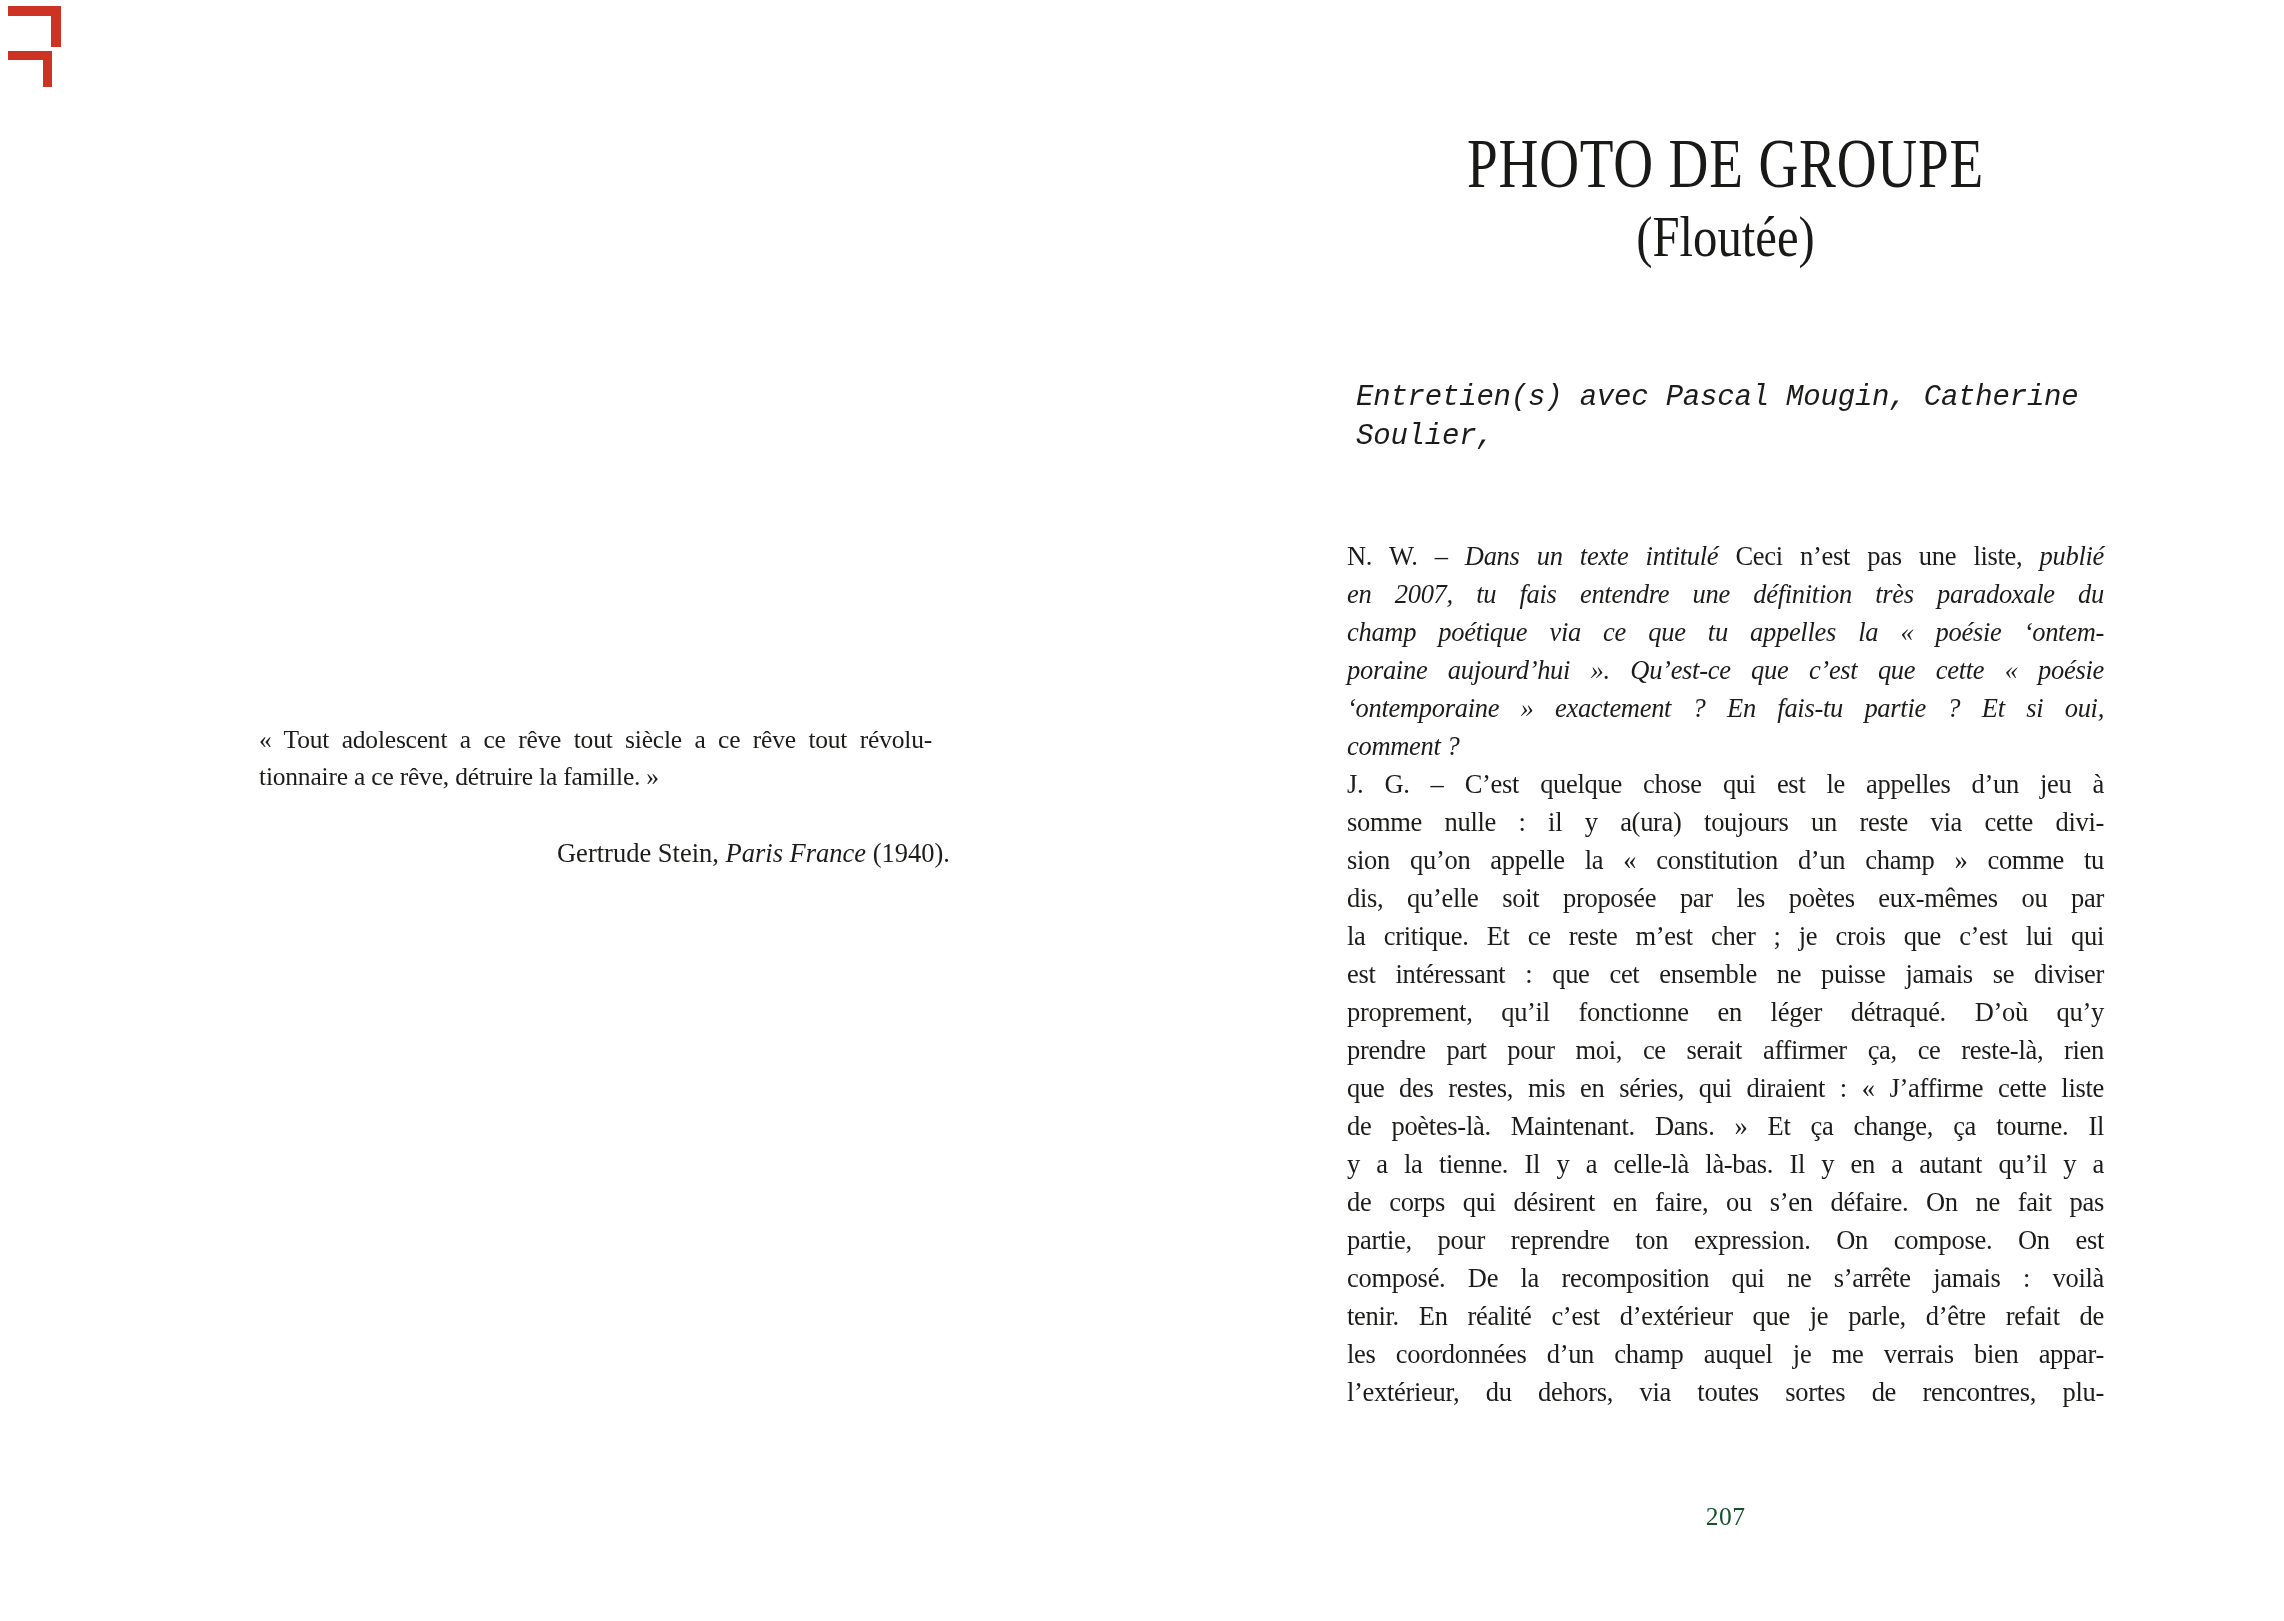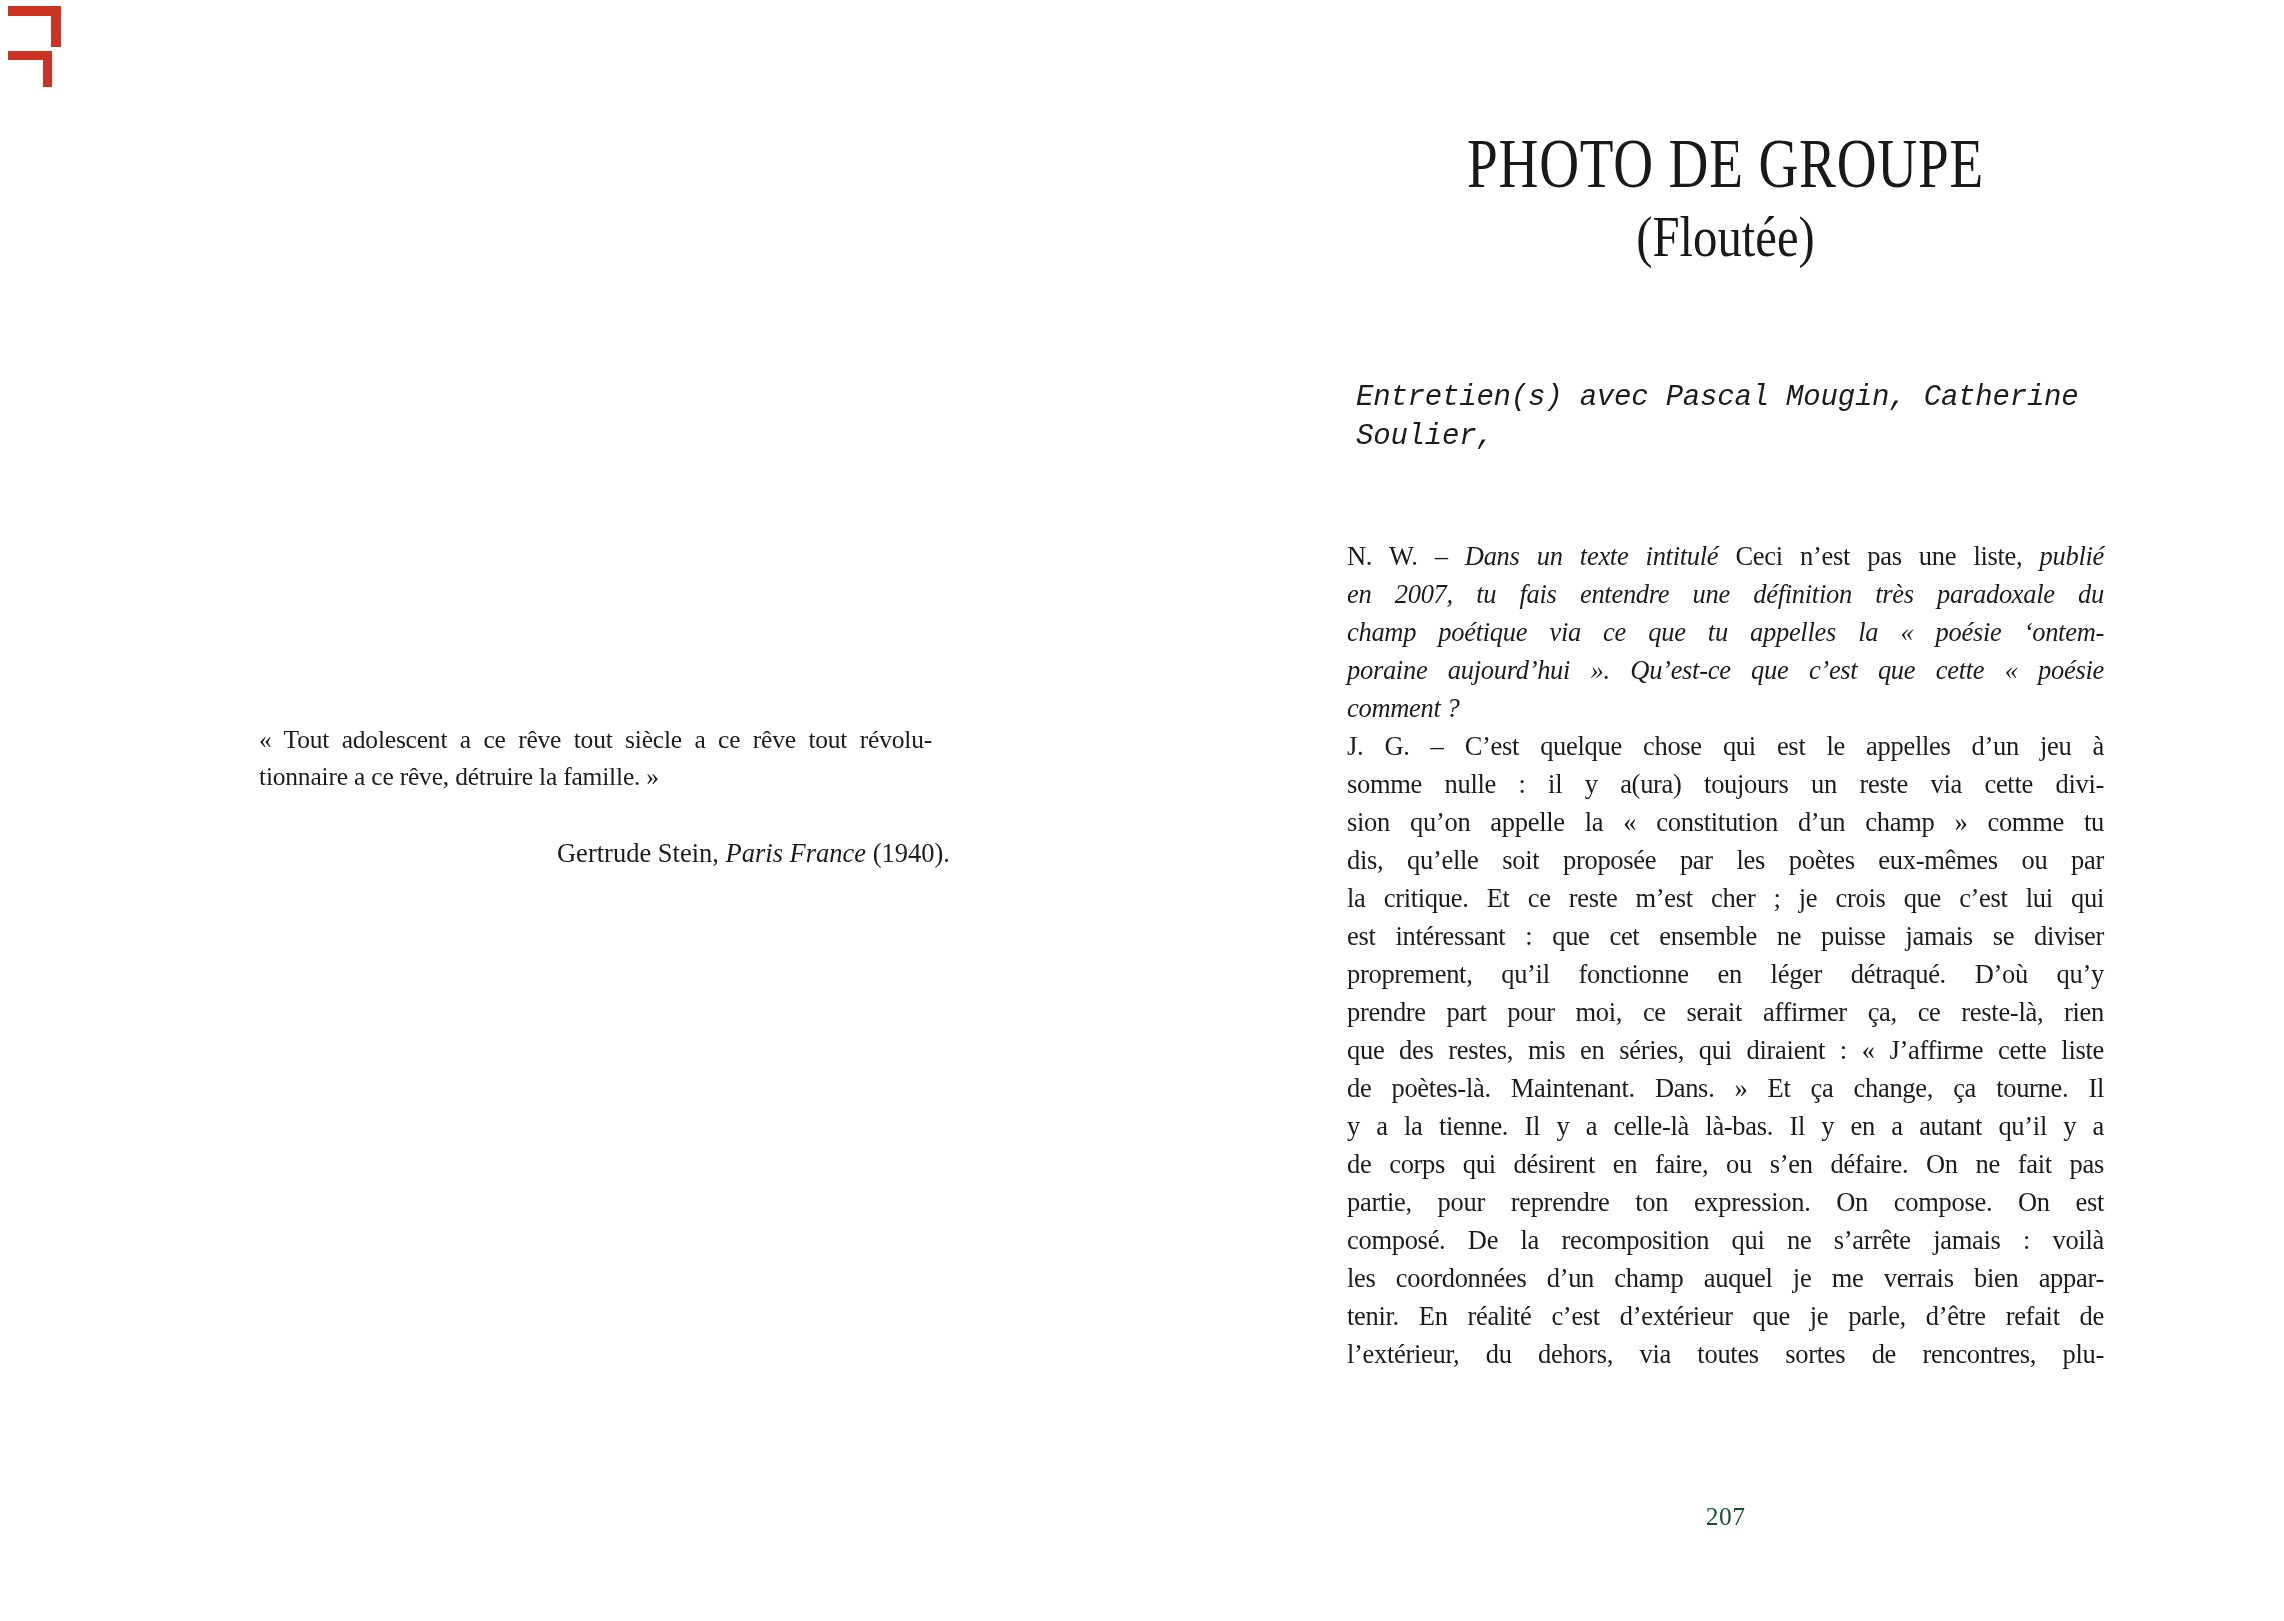--- a/index.html
+++ b/index.html
@@ -123,39 +123,40 @@
     <div class="chapter-subtitle">(Floutée)</div>
     <div class="byline">
         <div>Entretien(s) avec Pascal Mougin, Catherine Soulier,</div>
       </div>
     <div class="body-text">
         <div>
           <div class="line"><span class="b">N. W. – </span><span class="i">Dans un texte intitulé </span><span>Ceci n’est pas une liste,</span><span class="i"> publié</span></div>
           <div class="line"><span class="i">en 2007, tu fais entendre une définition très paradoxale du</span></div>
           <div class="line"><span class="i">champ poétique via ce que tu appelles la « poésie ‘ontem-</span></div>
           <div class="line"><span class="i">poraine aujourd’hui ». Qu’est-ce que c’est que cette « poésie</span></div>
+          <div class="line"><span class="i">‘ontemporaine » exactement ? En fais-tu partie ? Et si oui,</span></div>
           <div class="line last"><span class="i">comment ?</span></div>
         </div>
         <div>
           <div class="line"><span class="b">J. G. – </span><span>C’est quelque chose qui est le appelles d’un jeu à</span></div>
           <div class="line"><span>somme nulle : il y a(ura) toujours un reste via cette divi-</span></div>
           <div class="line"><span>sion qu’on appelle la « constitution d’un champ » comme tu</span></div>
           <div class="line"><span>dis, qu’elle soit proposée par les poètes eux-mêmes ou par</span></div>
           <div class="line"><span>la critique. Et ce reste m’est cher ; je crois que c’est lui qui</span></div>
           <div class="line"><span>est intéressant : que cet ensemble ne puisse jamais se diviser</span></div>
           <div class="line"><span>proprement, qu’il fonctionne en léger détraqué. D’où qu’y</span></div>
           <div class="line"><span>prendre part pour moi, ce serait affirmer ça, ce reste-là, rien</span></div>
           <div class="line"><span>que des restes, mis en séries, qui diraient : « J’affirme cette liste</span></div>
           <div class="line"><span>de poètes-là. Maintenant. Dans. » Et ça change, ça tourne. Il</span></div>
           <div class="line"><span>y a la tienne. Il y a celle-là là-bas. Il y en a autant qu’il y a</span></div>
           <div class="line"><span>de corps qui désirent en faire, ou s’en défaire. On ne fait pas</span></div>
           <div class="line"><span>partie, pour reprendre ton expression. On compose. On est</span></div>
           <div class="line"><span>composé. De la recomposition qui ne s’arrête jamais : voilà</span></div>
+          <div class="line"><span>tenir. En réalité c’est d’extérieur que je parle, d’être refait de</span></div>
           <div class="line"><span>les coordonnées d’un champ auquel je me verrais bien appar-</span></div>
-          <div class="line"><span>tenir. En réalité c’est d’extérieur que je parle, d’être refait de</span></div>
           <div class="line"><span>l’extérieur, du dehors, via toutes sortes de rencontres, plu-</span></div>
         </div>
       </div>
     <div class="page-number">207</div>
   </div>
 
 </div>
 
 
 </body></html>

